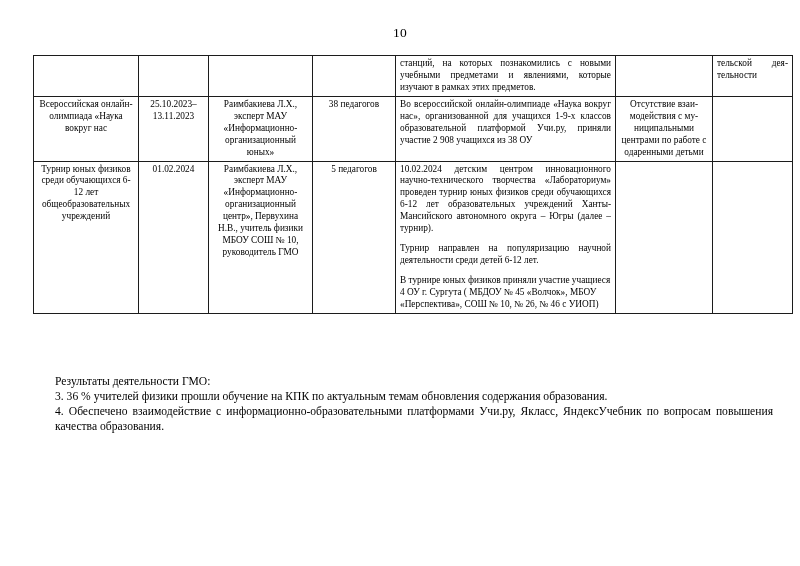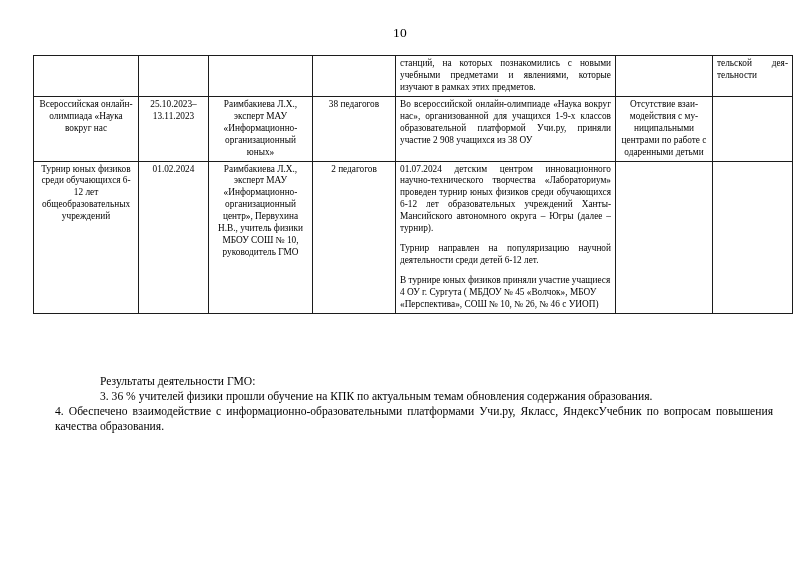--- a/index.html
+++ b/index.html
@@ -76,21 +76,21 @@
     left: 55px;
     width: 718px;
     font-size: 11.6px;
     line-height: 1.30;
   }
   .results p {
     margin: 0 0 0 0;
     text-align: justify;
     text-align-last: left;
   }
-  .results p.plain { text-align: left; margin-left: 45px; }
+  .results p.plain { text-align: left; }
 </style>
 </head>
 <body>
 
 <div class="page">
 
   <div class="page-number">10</div>
 
   <table class="doc-table">
     <colgroup>
@@ -121,23 +121,23 @@
         <td class="c-center">38 педагогов</td>
         <td class="c-just">Во всероссийской онлайн-олимпиаде «Наука вокруг нас», организованной для учащихся 1-9-х классов образовательной платформой Учи.ру, приняли участие 2 908 учащихся из 38 ОУ</td>
         <td class="c-center">Отсутствие взаи­модействия с му­ниципальными центрами по рабо­те с одаренными детьми</td>
         <td class="c-just"></td>
       </tr>
 
       <tr>
         <td class="c-center">Турнир юных фи­зиков среди обу­чающихся 6-12 лет общеобразователь­ных учреждений</td>
         <td class="c-center">01.02.2024</td>
         <td class="c-center">Раимбакиева Л.Х., эксперт МАУ «Информационно-организационный центр», Первухина Н.В., учитель физики МБОУ СОШ № 10, руководитель ГМО</td>
-        <td class="c-center">2 педагогов</td>
+        <td class="c-center">5 педагогов</td>
         <td class="c-just">
-          <p>01.07.2024 детским центром инновацион­ного научно-технического творчества «Ла­бораториум» проведен турнир юных физи­ков среди обучающихся 6-12 лет образова­тельных учреждений  Ханты-Мансийского автономного округа – Югры (далее – тур­нир).</p>
+          <p>10.02.2024 детским центром инновацион­ного научно-технического творчества «Ла­бораториум» проведен турнир юных физи­ков среди обучающихся 6-12 лет образова­тельных учреждений  Ханты-Мансийского автономного округа – Югры (далее – тур­нир).</p>
           <p>Турнир направлен на популяризацию научной деятельности среди детей 6-12 лет.</p>
           <p class="c-left">В турнире юных физиков приняли участие учащиеся 4 ОУ г. Сургута ( МБДОУ № 45 «Волчок»,  МБОУ «Перспектива», СОШ № 10, № 26, № 46 с УИОП)</p>
         </td>
         <td class="c-center"></td>
         <td class="c-just"></td>
       </tr>
     </tbody>
   </table>
 
   <div class="results">

